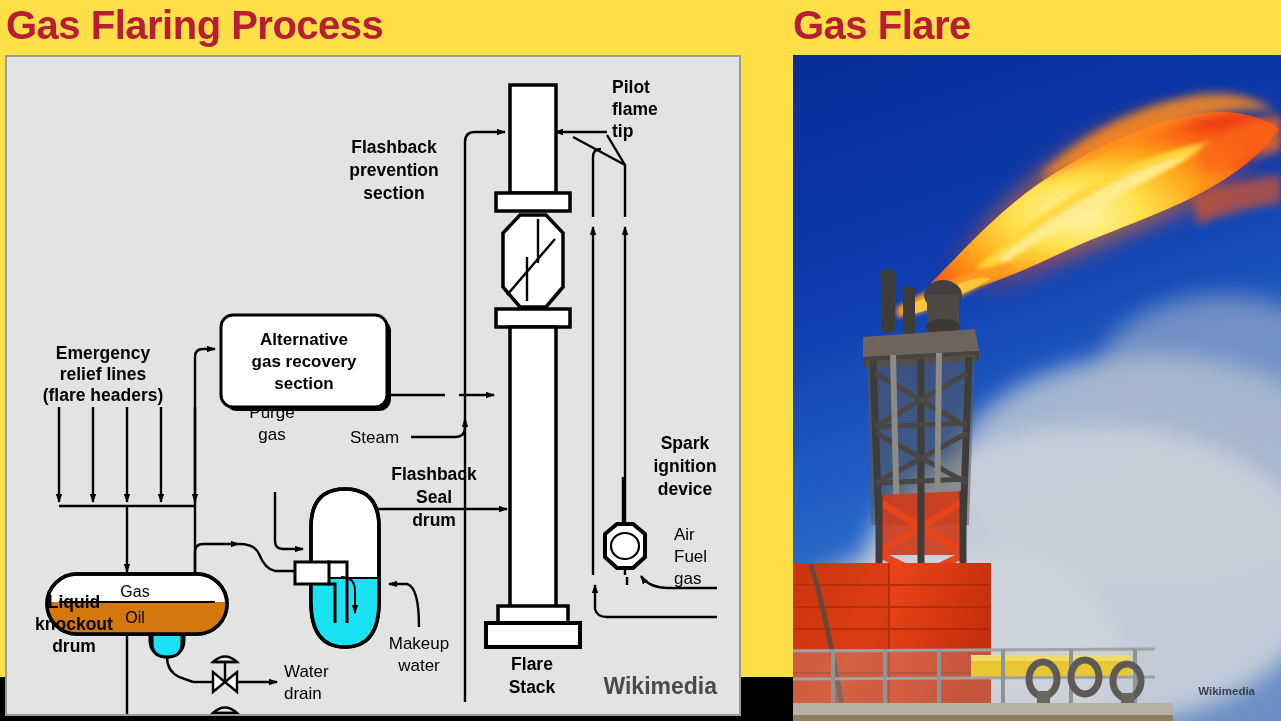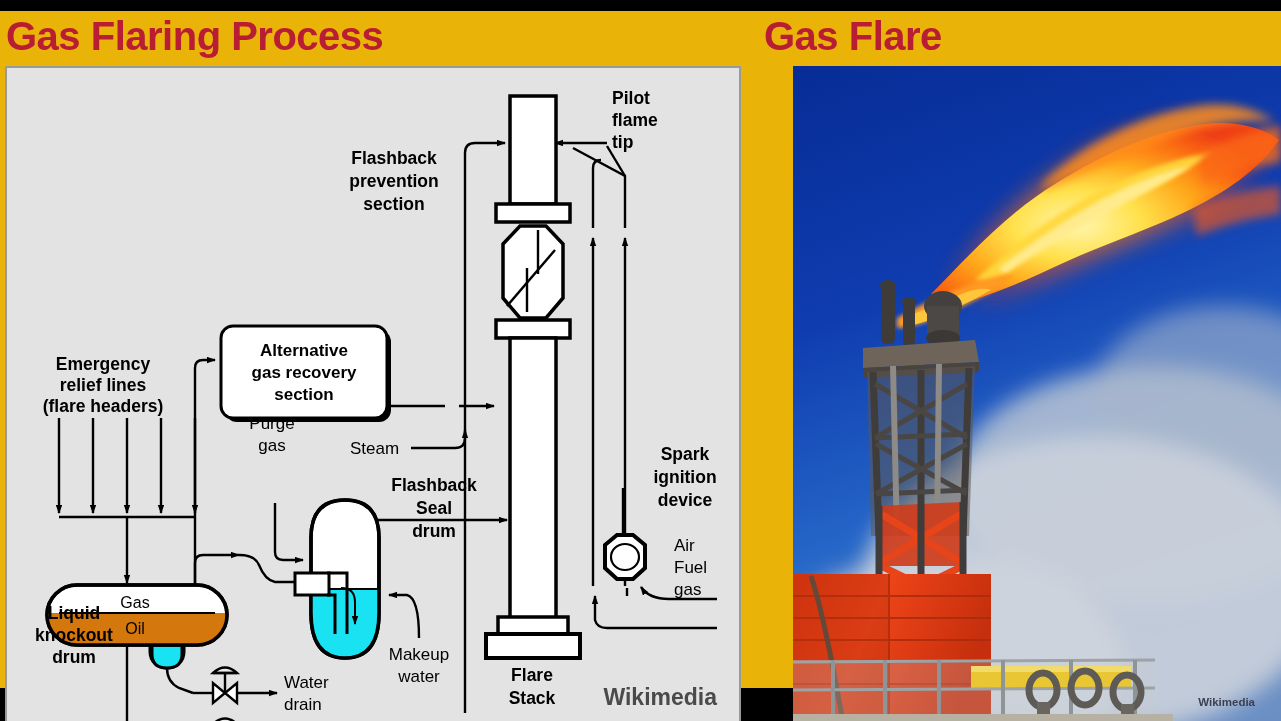--- a/index.html
+++ b/index.html
@@ -3,35 +3,35 @@
 <meta charset="utf-8">
 <style>
   * { box-sizing: border-box; }
   html, body {
     margin: 0; padding: 0;
     background: #000;
     width: 1281px; height: 721px;
     overflow: hidden;
     font-family: "Liberation Sans", sans-serif;
   }
-  #root { position: relative; width: 1281px; height: 677px; background: #eab308; margin-top: 11px; }
+  #root { position: relative; width: 1281px; height: 677px; background: #fde047; }
 
   
   .title {
     position: absolute;
     font-family: "Liberation Sans", sans-serif;
     font-weight: bold;
     color: #B81D33;
     font-size: 40px;
     letter-spacing: -0.5px;
     line-height: 1;
     white-space: nowrap;
   }
   #title-left  { left: 6px;   top: 5px; }
-  #title-right { left: 764px; top: 5px; text-align: center; }
+  #title-right { left: 793px; top: 5px; text-align: center; }
 
   
   #diagram-panel {
     position: absolute;
     left: 5px; top: 55px;
     width: 736px; height: 661px;
     background: #E3E3E3;
     border: 2px solid #9a9a9a;
     overflow: hidden;
   }

